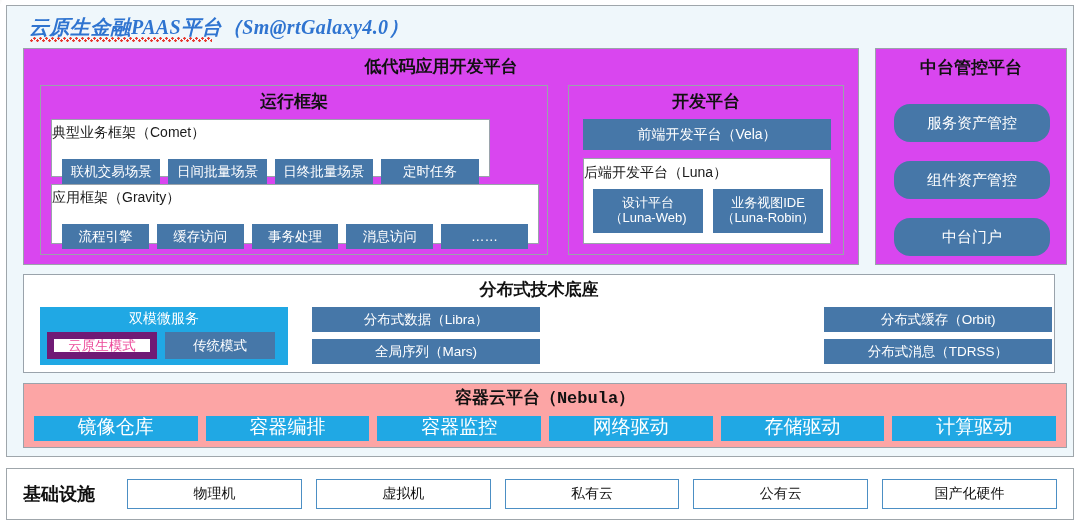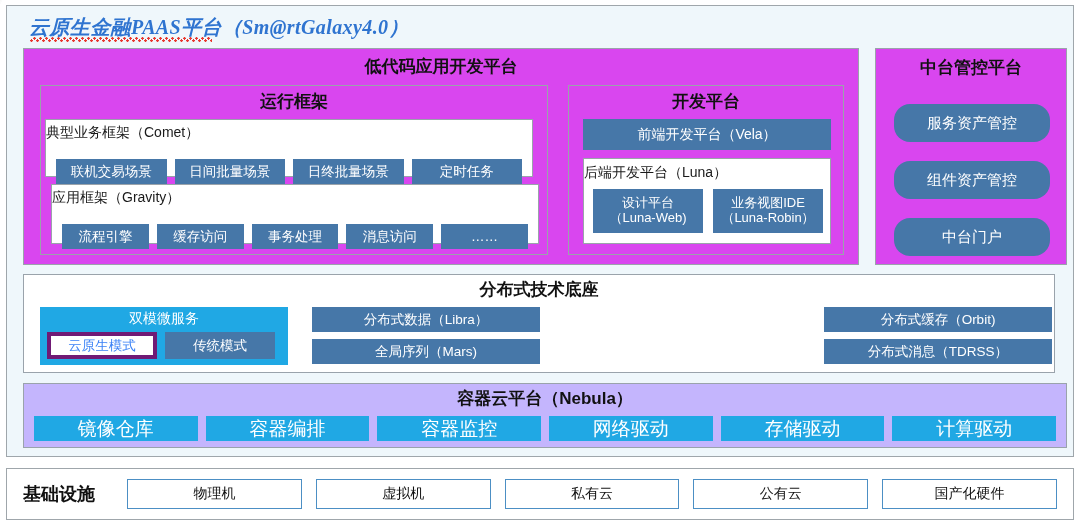--- a/index.html
+++ b/index.html
@@ -63,30 +63,30 @@
   .chip {
     background: #4677a8;
     color: #ffffff;
     display: flex; align-items: center; justify-content: center;
     text-align: center;
     font-size: 13.5px;
     line-height: 1.12;
     white-space: pre-line;
   }
   .chip-cyan { background: #20a8e4; color: #fff; }
-  .chip-white-on { background: #ffffff; color: #3b82f6; border: 4px solid #701a75; }
+  .chip-white-on { background: #ffffff; color: #ec4899; border: 7px solid #701a75; }
 
   
   .lowcode { position: absolute; left: 16px; top: 42px; width: 836px; height: 217px; }
   .lowcode > .hdr { margin-top: 9px; }
 
   .runtime { position: absolute; left: 16px; top: 36px; width: 508px; height: 170px; }
   .runtime > .hdr { margin-top: 7px; }
 
-  .comet { position: absolute; left: 4px; top: 33px; width: 488px; height: 58px; }
+  .comet { position: absolute; left: 10px; top: 33px; width: 439px; height: 58px; }
   .gravity { position: absolute; left: 10px; top: 98px; width: 488px; height: 60px; }
   .comet > .hdr-sm, .gravity > .hdr-sm { margin-top: 4px; }
 
   .chip-row { position: absolute; left: 0; right: 0; display: flex; gap: 8px; padding: 12px 10px; }
   .comet .chip-row { top: 27px; }
   .comet .chip { height: 25px; flex: 1; }
   .gravity .chip-row { top: 27px; }
   .gravity .chip { height: 25px; flex: 1; }
 
   .devplat { position: absolute; left: 544px; top: 36px; width: 276px; height: 170px; }
@@ -119,21 +119,21 @@
   .dual-row { position: absolute; left: 7px; top: 25px; display: flex; gap: 8px; }
   .dual-row .chip { width: 110px; height: 27px; font-size: 13.5px; }
 
   .dist-col { position: absolute; top: 32px; width: 228px; display: flex; flex-direction: column; gap: 7px; }
   .dist-col .chip { height: 25px; font-size: 13.5px; }
   .dc1 { left: 288px; }
   .dc2 { left: 542px; }
   .dc3 { left: 800px; }
 
   
-  .nebula { position: absolute; left: 16px; top: 377px; width: 1044px; height: 65px; background:#c4b5fd; border:1px solid #9aa3ab; }
+  .nebula { position: absolute; left: 16px; top: 377px; width: 1044px; height: 65px; background:#fca5a5; border:1px solid #9aa3ab;font-family:Liberation Mono, monospace; }
   .nebula > .hdr { margin-top: 6px; }
   .nebula-row { position: absolute; left: 10px; top: 32px; right: 10px; display: flex; gap: 8px; }
   .nebula-row .chip { flex: 1; height: 25px; font-size: 19px; }
 
   
   .infra {
     position: absolute; left: 6px; top: 468px;
     width: 1068px; height: 52px;
     background: rgba(255,255,255,0.55);
     border: 1px solid #9fa6ab;

